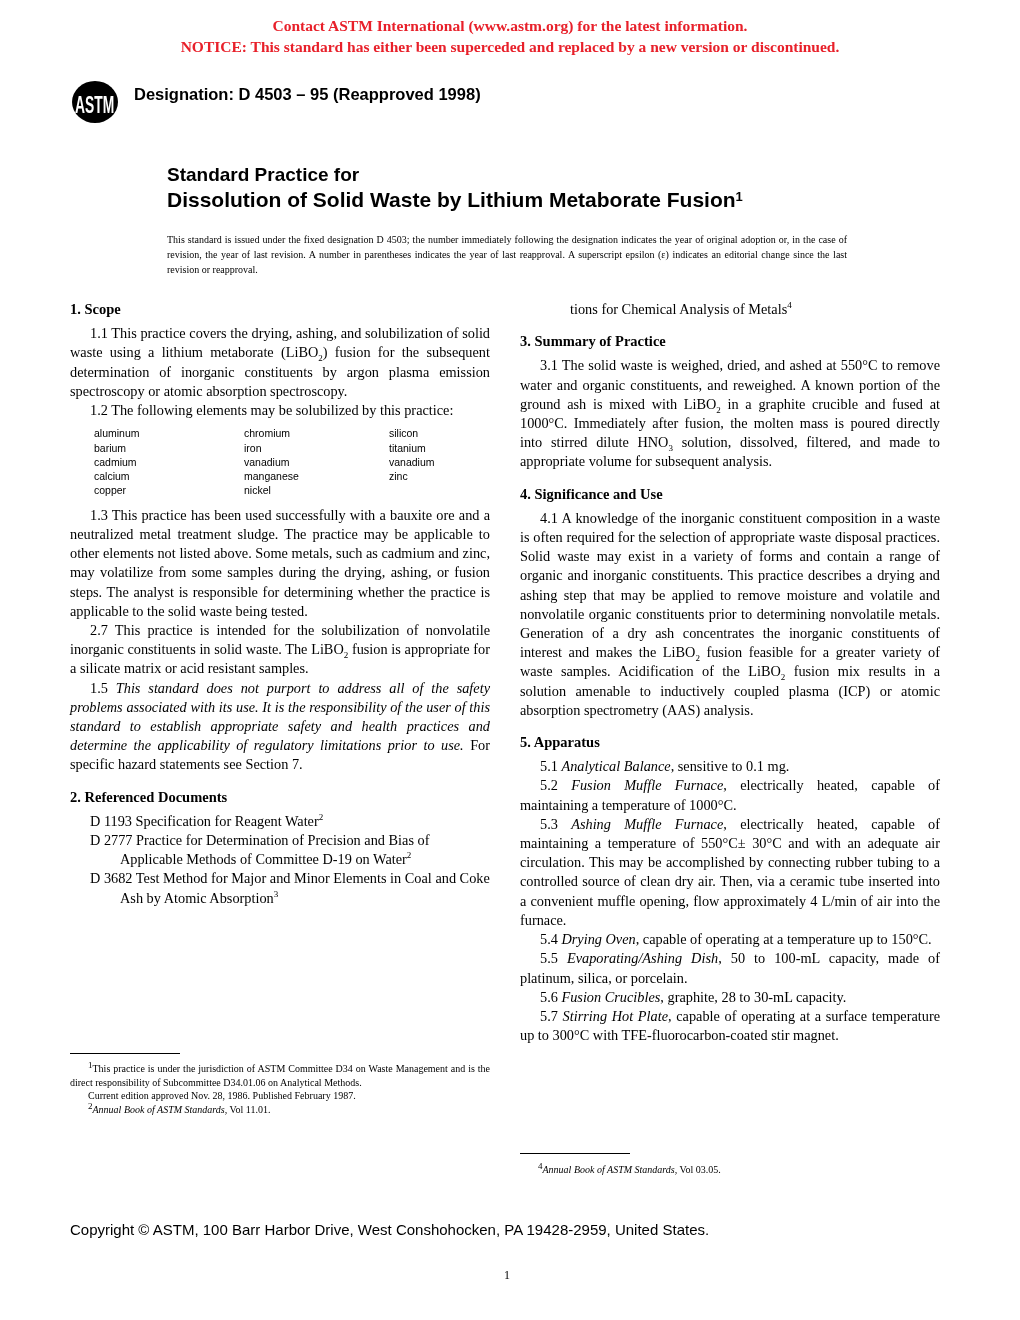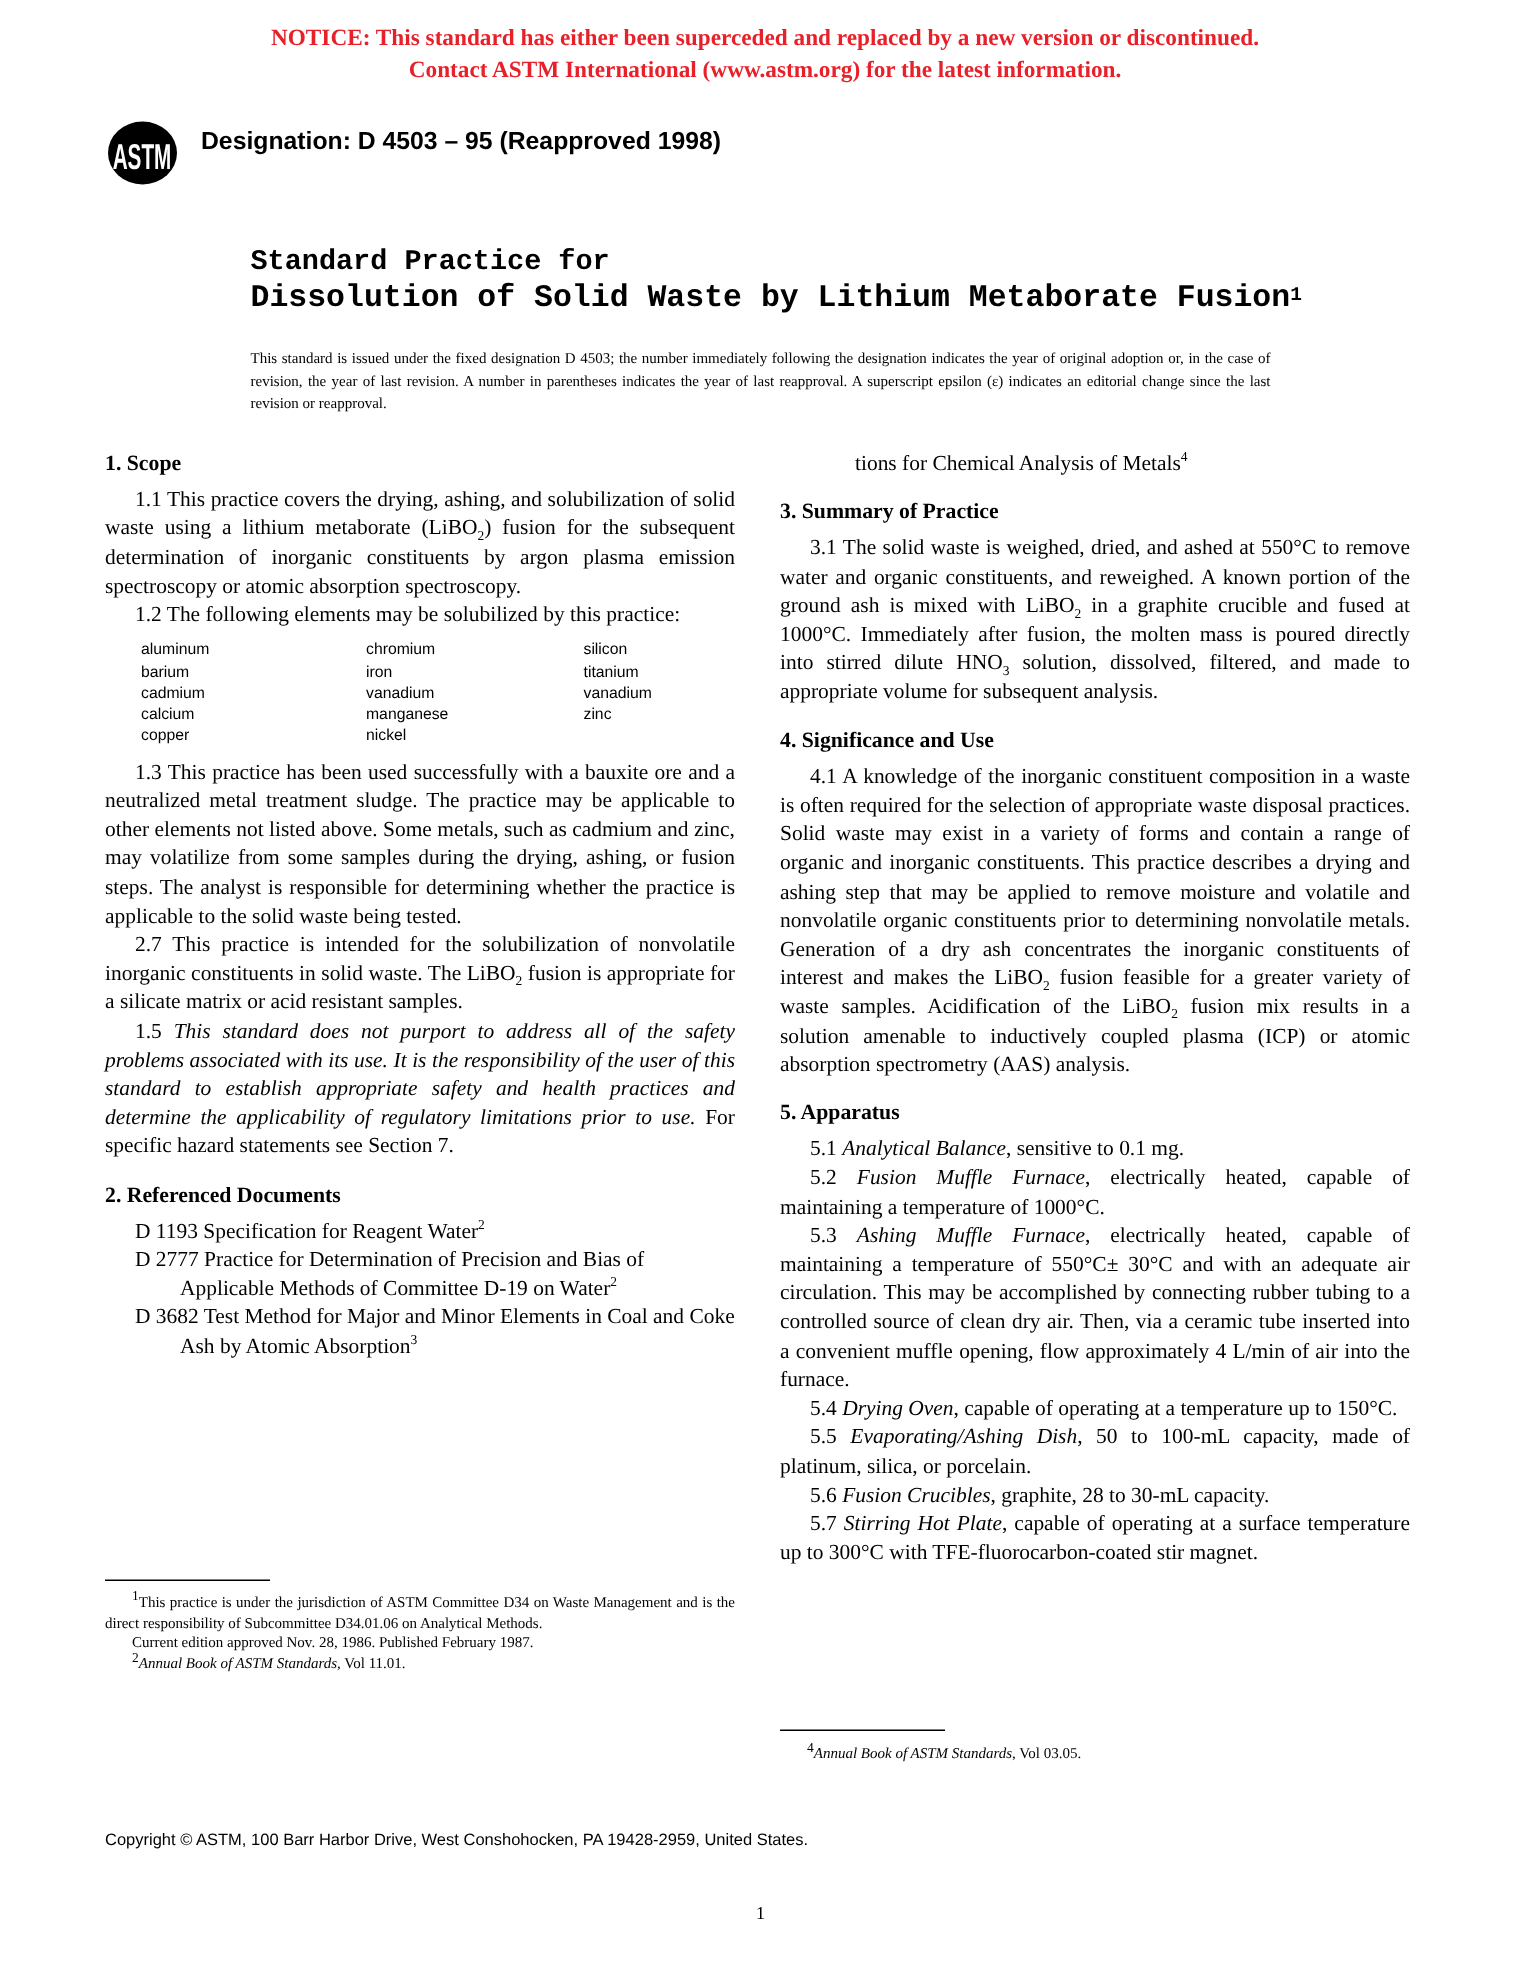--- a/index.html
+++ b/index.html
@@ -6,21 +6,21 @@
   body { width: 1020px; height: 1320px; position: relative; overflow: hidden; color: #000; }
 
   .notice { position: absolute; top: 15px; left: 0; width: 1020px; text-align: center;
             color: #e8202a; font-family: "Liberation Serif", serif; font-weight: bold;
             font-size: 15.5px; line-height: 21px; }
 
   .designation-row { position: absolute; top: 80px; left: 70px; display: flex; align-items: center; }
   .logo { width: 50px; height: 44px; margin-right: 14px; }
   .designation { font-family: "Liberation Sans", sans-serif; font-weight: bold; font-size: 16.5px; position: relative; top: -8px; }
 
-  .title-block { position: absolute; top: 163px; left: 167px; font-family: Liberation Mono, monospace; font-weight: bold; }
+  .title-block { position: absolute; top: 163px; left: 167px; font-family: Liberation Sans, sans-serif; font-weight: bold; }
   .title-line1 { font-size: 19px; line-height: 23px; }
   .title-line2 { font-size: 21px; line-height: 27px; }
   .title-line2 sup { font-size: 13px; vertical-align: top; position: relative; top: -3px; }
 
   .issued { position: absolute; top: 232px; left: 167px; width: 680px;
             font-family: "Liberation Serif", serif; font-size: 10px; line-height: 15px; text-align: justify; }
 
   .col { position: absolute; font-family: "Liberation Serif", serif; font-size: 14.3px; line-height: 19.2px; text-align: justify; }
   .col-left { top: 300px; left: 70px; width: 420px; }
   .col-right { top: 300px; left: 520px; width: 420px; }
@@ -37,29 +37,29 @@
 
   .refs { margin: 0; }
   .ref { padding-left: 30px; text-indent: -30px; margin: 0; text-align: left; }
   .ref-heading { margin: 0; text-indent: 20px; }
 
   .fn-rule { position: absolute; height: 1px; background: #000; width: 110px; }
   .fn { position: absolute; font-family: "Liberation Serif", serif; font-size: 10px; line-height: 13.5px; text-align: justify; }
   .fn p { margin: 0; }
   .fn .ind { text-indent: 18px; }
 
-  .copyright { position: absolute; top: 1221px; left: 70px; font-family: "Liberation Sans", sans-serif; font-size: 11px; }
+  .copyright { position: absolute; top: 1221px; left: 70px; font-family: "Liberation Sans", sans-serif; font-size: 15px; }
   .page-num { position: absolute; top: 1268px; left: 504px; font-family: "Liberation Serif", serif; font-size: 12px; }
 </style>
 </head>
 <body>
 
 <div class="notice">
+  <div>Contact ASTM International (www.astm.org) for the latest information.</div>
   <div>NOTICE: This standard has either been superceded and replaced by a new version or discontinued.</div>
-  <div>Contact ASTM International (www.astm.org) for the latest information.</div>
 </div>
 
 <div class="designation-row">
   <svg class="logo" viewBox="0 0 50 44">
     <ellipse cx="25" cy="22" rx="23" ry="21" fill="#000"></ellipse>
     <text x="25" y="33" text-anchor="middle" font-family="Liberation Sans, sans-serif" font-weight="bold" font-size="24" fill="#fff" transform="scale(0.85,1) translate(4,0)" textLength="46" lengthAdjust="spacingAndGlyphs">ASTM</text>
   </svg>
   <span class="designation">Designation: D 4503 – 95 (Reapproved 1998)</span>
 </div>
 

